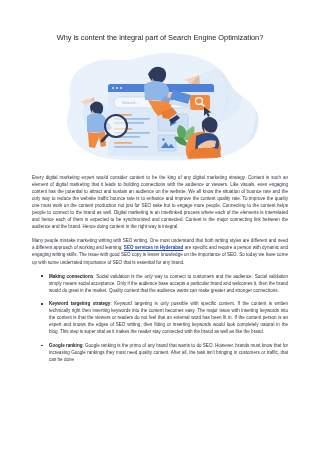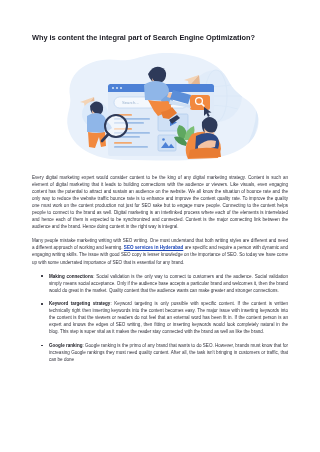--- a/index.html
+++ b/index.html
@@ -20,21 +20,22 @@
     background: #ffffff;
     box-sizing: border-box;
     padding: 0 32px;
     position: relative;
   }
   .doc-title {
     margin: 0;
     padding-top: 33px;
     font-size: 7.4px;
     line-height: 10px;
-    font-weight: bold;
+    font-weight: normal;
+    text-align: center;
     letter-spacing: -0.02px;
     color: #1c1c24;
   }
 
   
   .hero {
     margin: 7px auto 0;
     width: 256px;
     height: 118px;
     position: relative;

